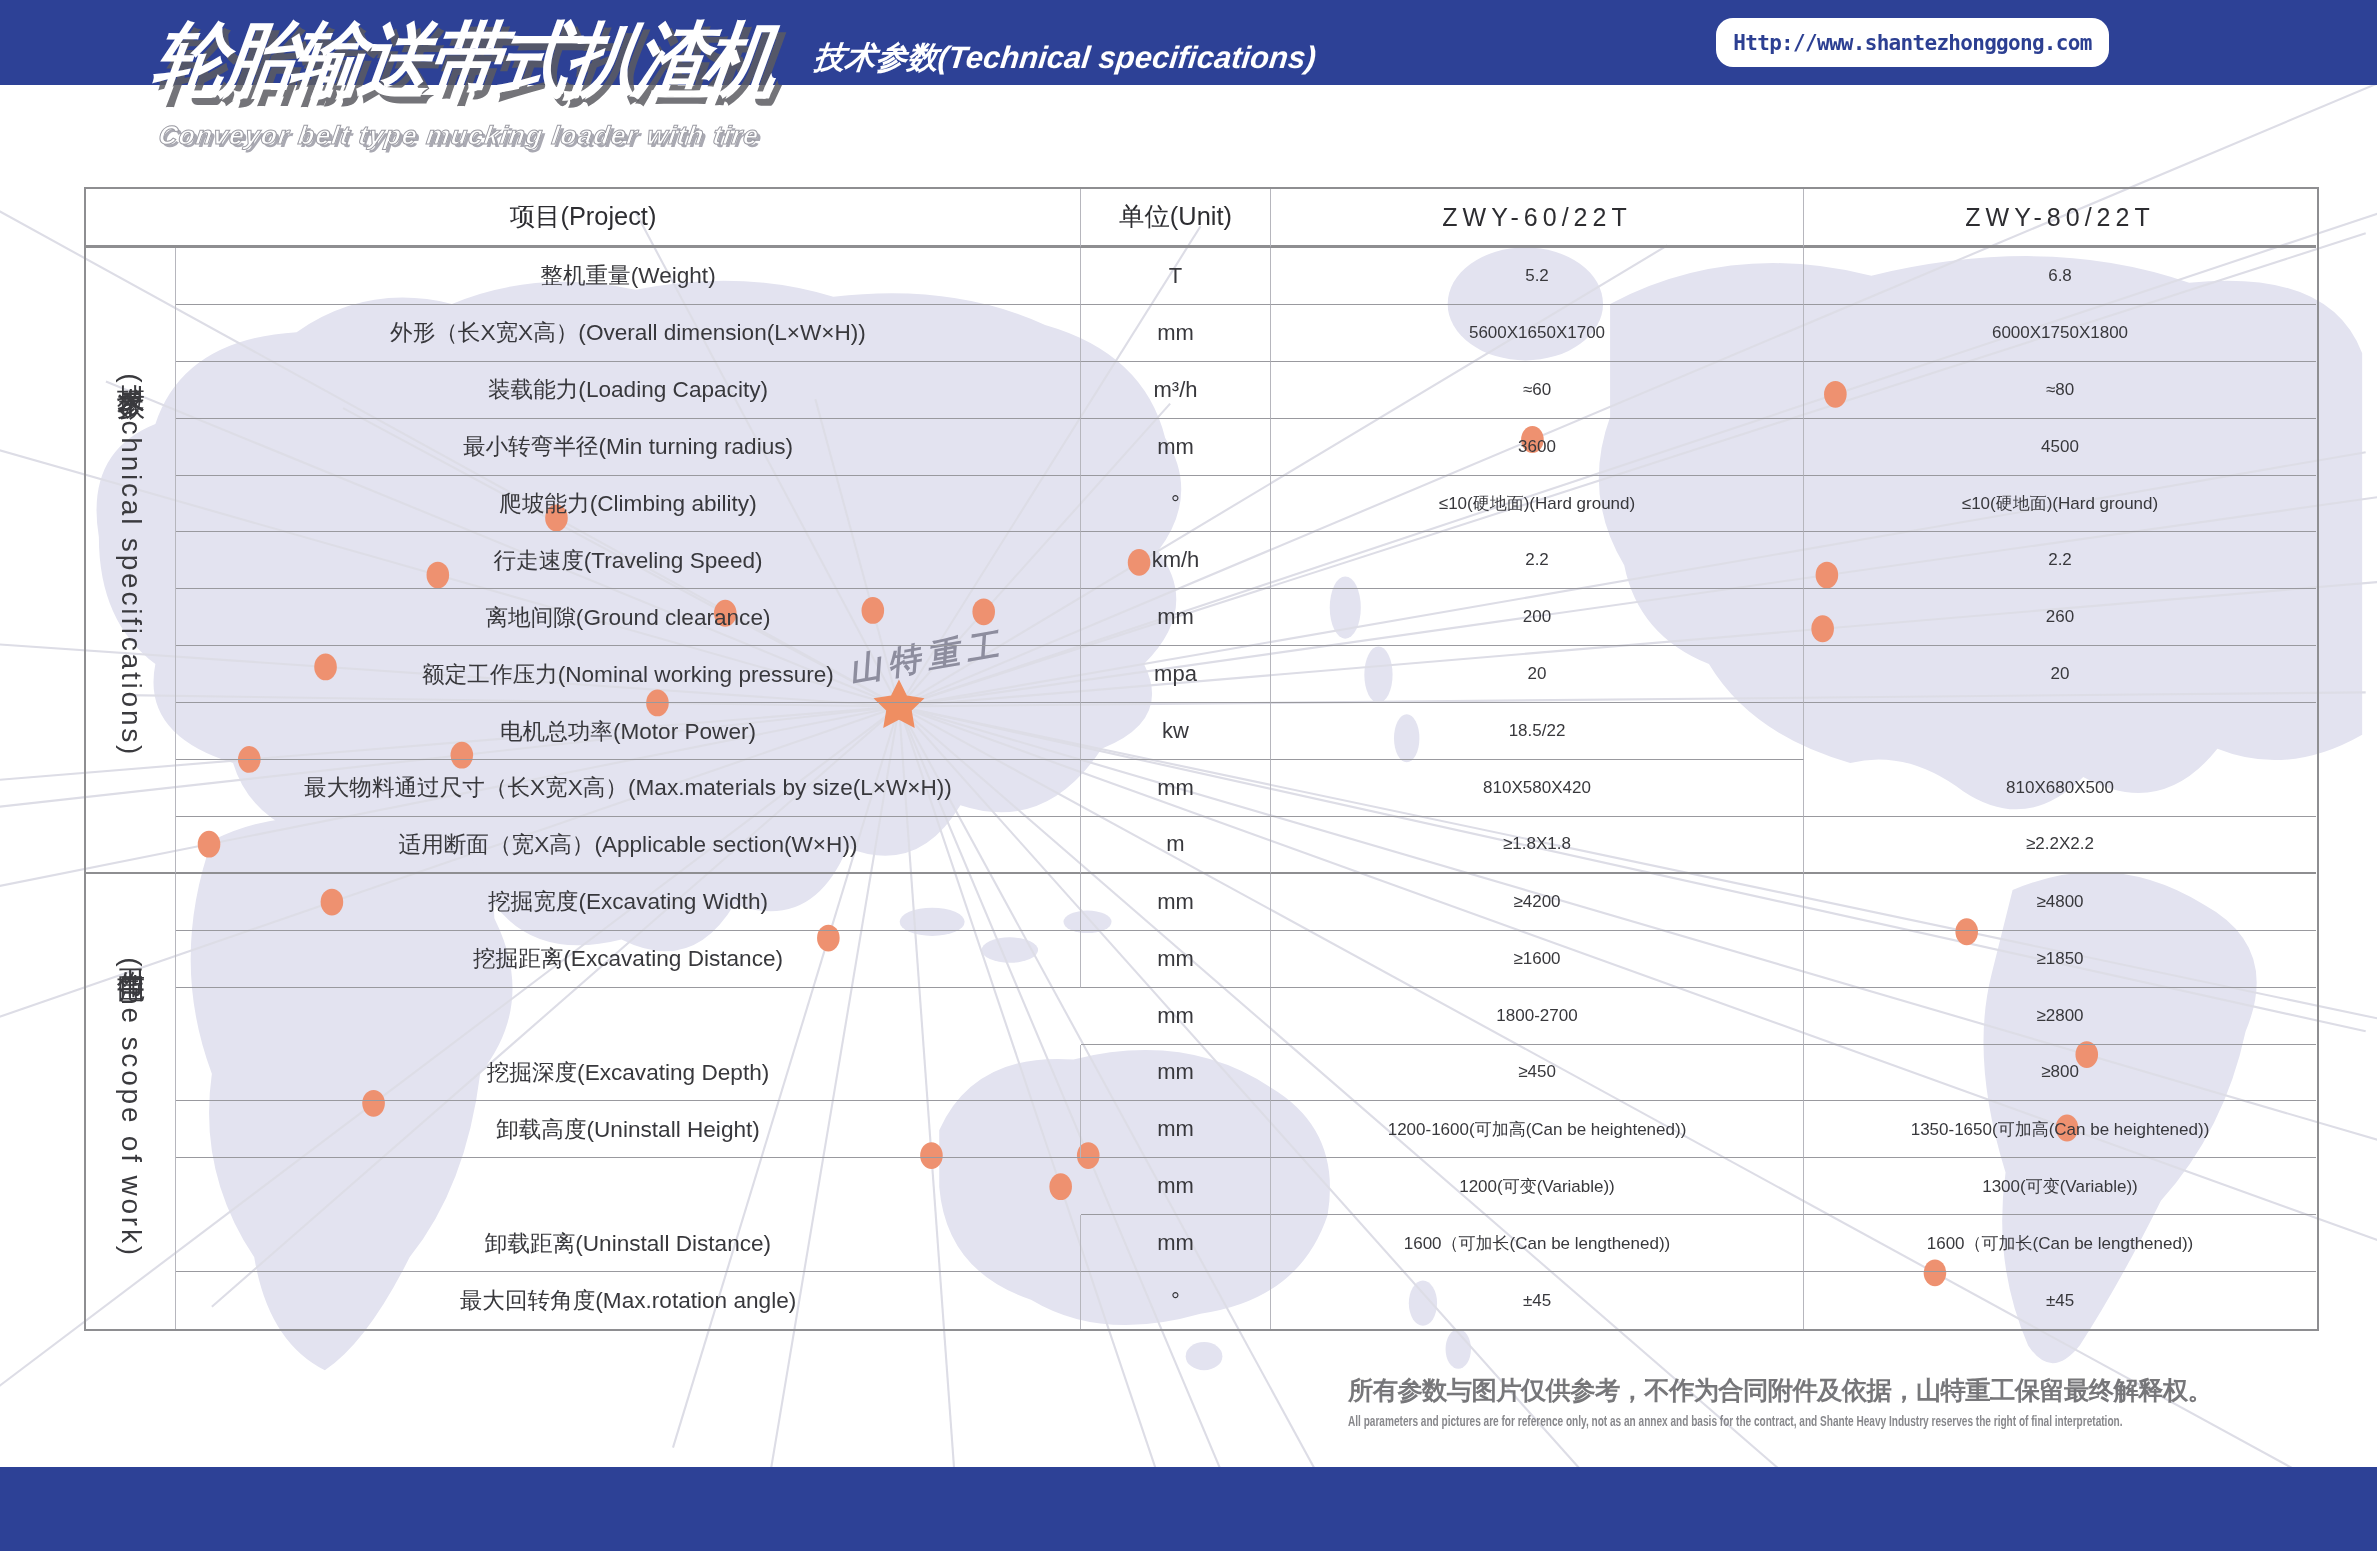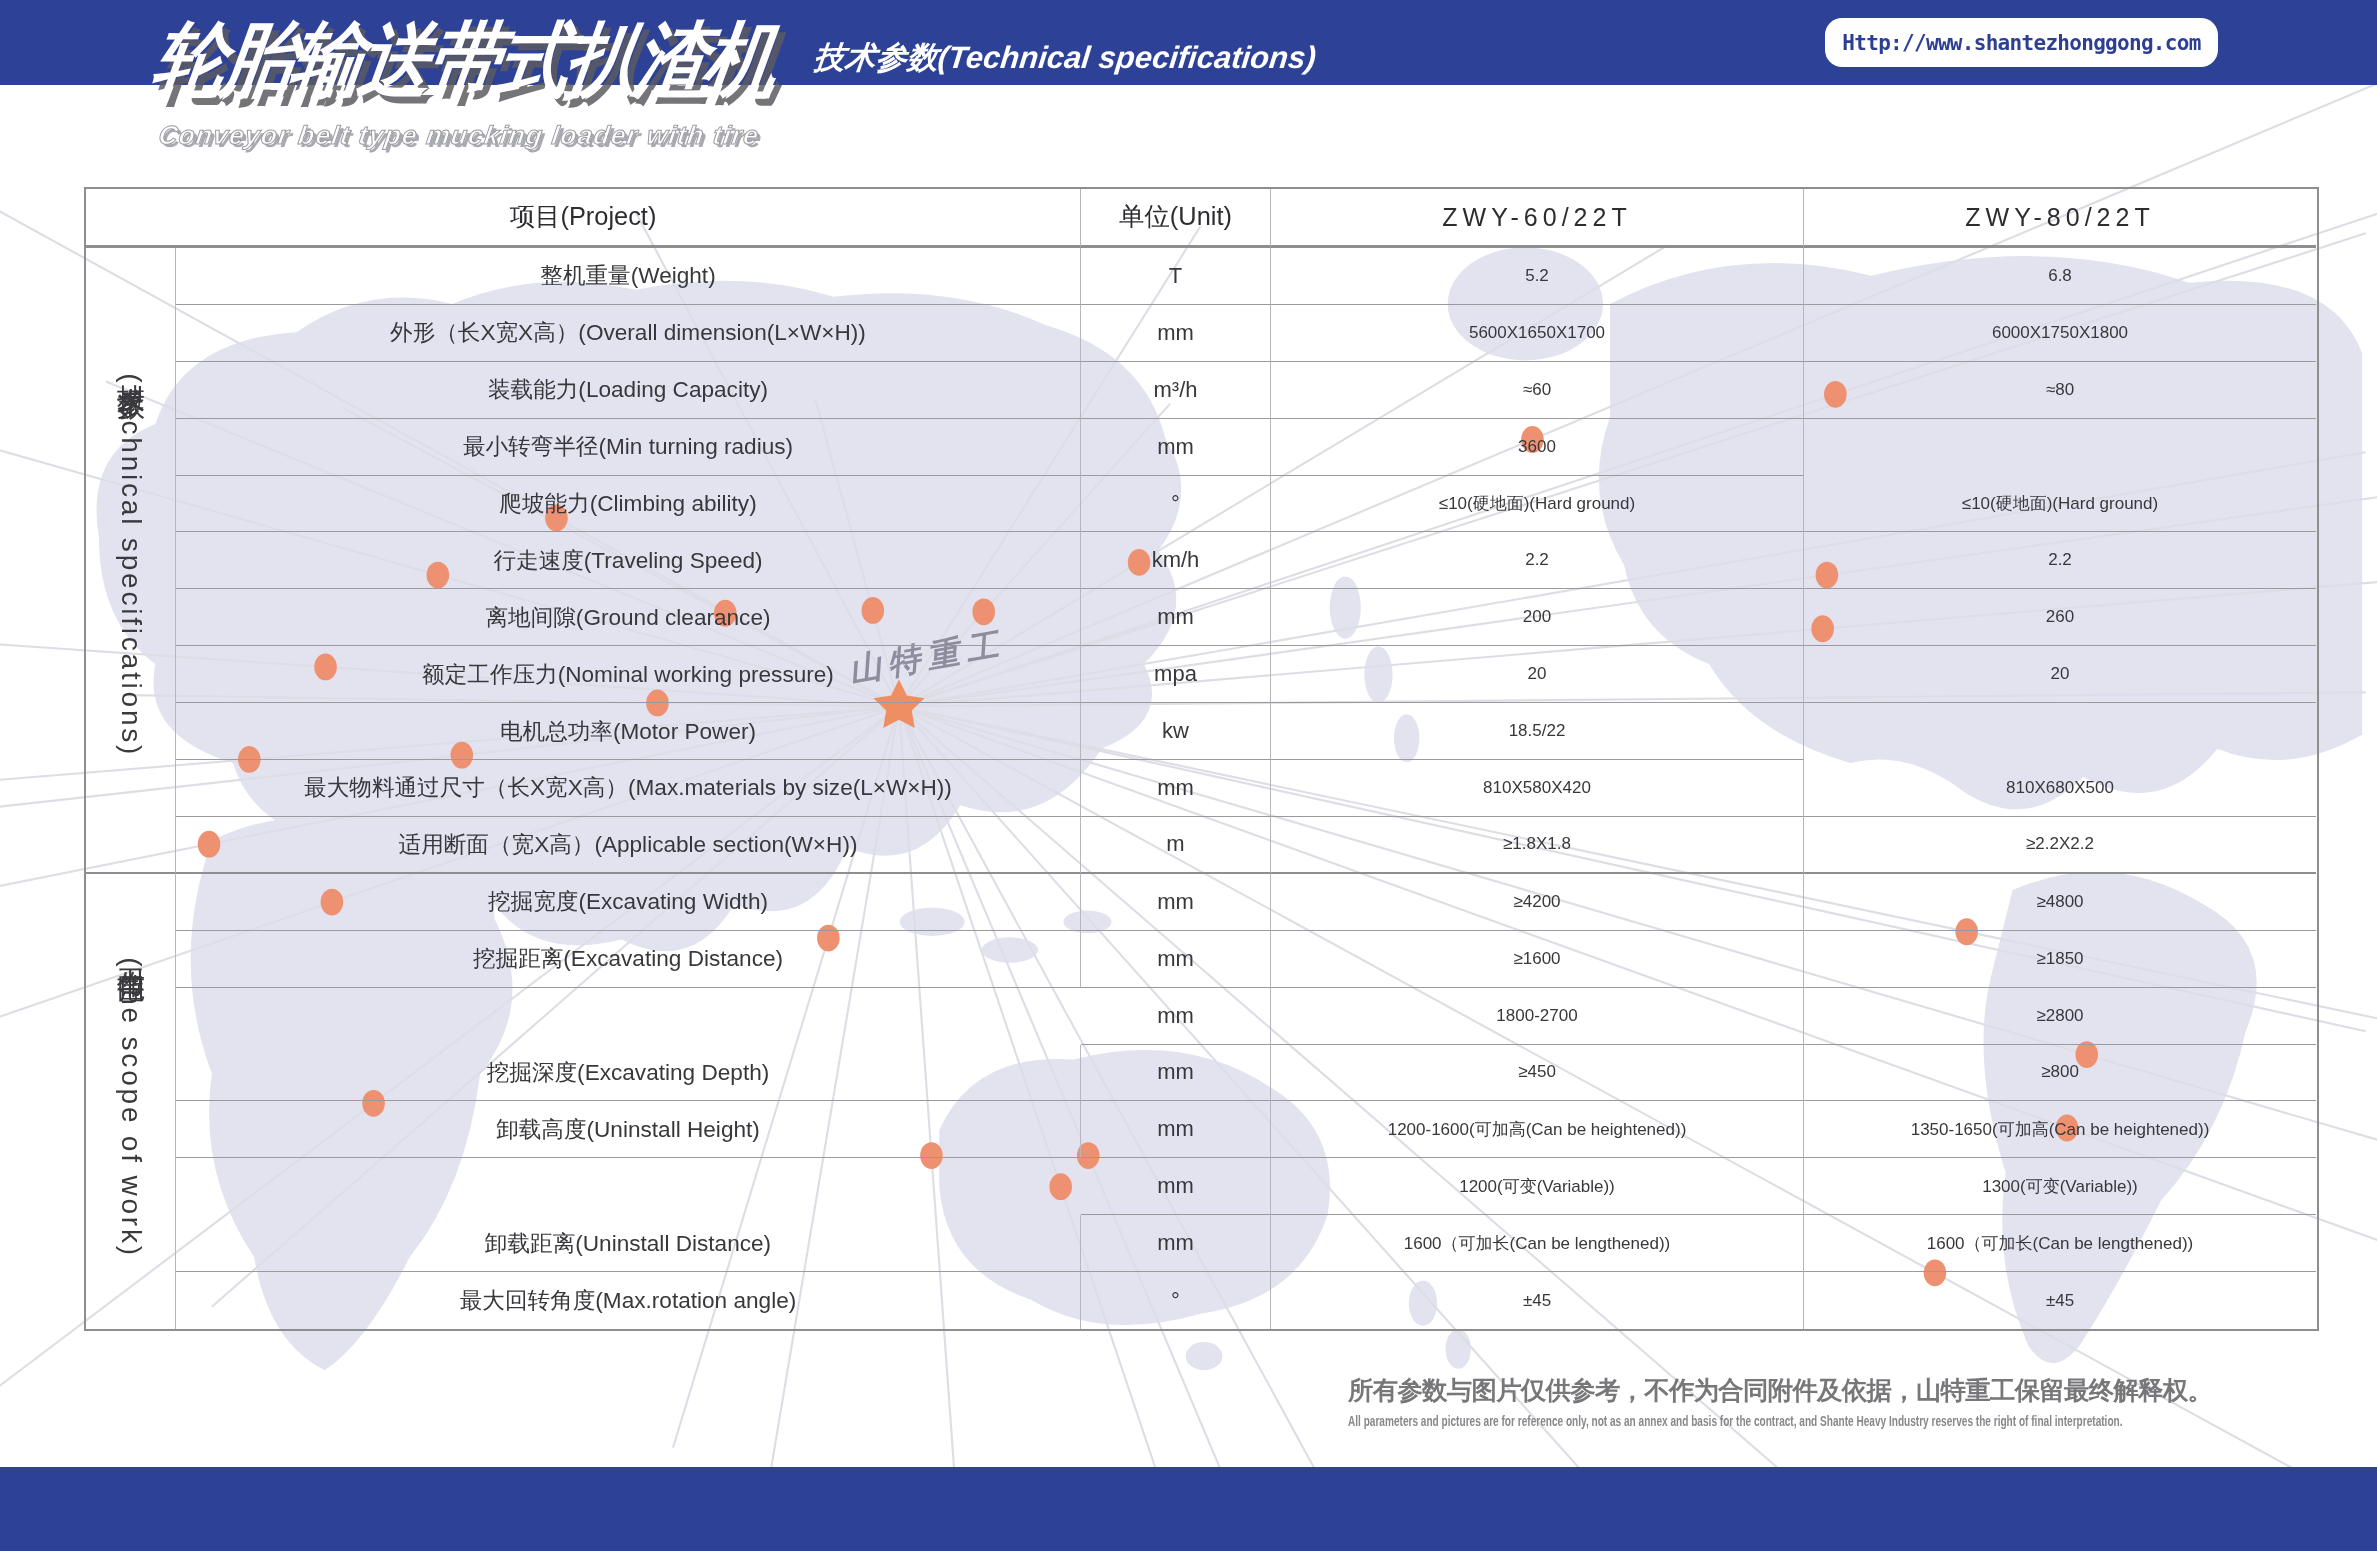--- a/index.html
+++ b/index.html
@@ -11,21 +11,21 @@
   .top-bar{position:absolute;left:0;top:0;width:2377px;height:85px;background:#2d4196;z-index:3;}
   .brand{position:absolute;left:161px;top:5.7px;z-index:4;}
   .brand-cn{font-size:73px;font-weight:bold;font-style:italic;color:#ffffff;white-space:nowrap;
             letter-spacing:-4.2px;transform:skewX(-8deg) scaleY(1.12);transform-origin:left top;
             text-shadow:7px 6.4px 0 rgba(92,92,98,0.85);}
   .brand-en{margin-top:15.5px;font-size:26px;font-weight:bold;font-style:italic;color:#ffffff;
             letter-spacing:1.4px;white-space:nowrap;transform:skewX(-8deg);transform-origin:left top;
             -webkit-text-stroke:1px #9a9aa2;text-shadow:3.5px 2.8px 0 #a9a9b2;}
   .section-title{position:absolute;left:814px;top:37px;z-index:4;font-size:31px;font-weight:bold;
             font-style:italic;color:#ffffff;white-space:nowrap;transform:skewX(-6deg);}
-  .url-box{position:absolute;left:1825px;top:18.4px;width:393px;height:49px;background:#ffffff;
+  .url-box{position:absolute;left:1716px;top:18.4px;width:393px;height:49px;background:#ffffff;
             border-radius:17px;z-index:4;display:flex;align-items:center;justify-content:center;}
   .url-text{font-family:"DejaVu Sans Mono","Liberation Mono",monospace;font-weight:bold;
             font-size:21px;letter-spacing:-0.7px;color:#2c3f92;white-space:nowrap;}
 
   
   .bgmap{position:absolute;left:0;top:0;width:2377px;height:1552px;z-index:1;}
   .land{fill:#e3e3f0;}
   .ray{stroke:#dddde6;stroke-width:3;}
   .dot{fill:#ee9170;}
   .star{fill:#ef8e62;}
@@ -183,20 +183,21 @@
         <div class="cell c-unit" style="grid-area: 3 / 3;">mm</div>
         <div class="cell c-val" style="grid-area: 3 / 4;">5600X1650X1700</div>
         <div class="cell c-val last" style="grid-area: 3 / 5;">6000X1750X1800</div>
         <div class="cell c-label" style="grid-area: 4 / 2;">装载能力(Loading Capacity)</div>
         <div class="cell c-unit" style="grid-area: 4 / 3;">m³/h</div>
         <div class="cell c-val" style="grid-area: 4 / 4;">≈60</div>
         <div class="cell c-val last" style="grid-area: 4 / 5;">≈80</div>
         <div class="cell c-label" style="grid-area: 5 / 2;">最小转弯半径(Min turning radius)</div>
         <div class="cell c-unit" style="grid-area: 5 / 3;">mm</div>
         <div class="cell c-val" style="grid-area: 5 / 4;">3600</div>
+        <div class="cell c-val last" style="grid-area: 5 / 5;">4500</div>
         <div class="cell c-label" style="grid-area: 6 / 2;">爬坡能力(Climbing ability)</div>
         <div class="cell c-unit" style="grid-area: 6 / 3;">°</div>
         <div class="cell c-val" style="grid-area: 6 / 4;">≤10(硬地面)(Hard ground)</div>
         <div class="cell c-val last" style="grid-area: 6 / 5;">≤10(硬地面)(Hard ground)</div>
         <div class="cell c-label" style="grid-area: 7 / 2;">行走速度(Traveling Speed)</div>
         <div class="cell c-unit" style="grid-area: 7 / 3;">km/h</div>
         <div class="cell c-val" style="grid-area: 7 / 4;">2.2</div>
         <div class="cell c-val last" style="grid-area: 7 / 5;">2.2</div>
         <div class="cell c-label" style="grid-area: 8 / 2;">离地间隙(Ground clearance)</div>
         <div class="cell c-unit" style="grid-area: 8 / 3;">mm</div>

